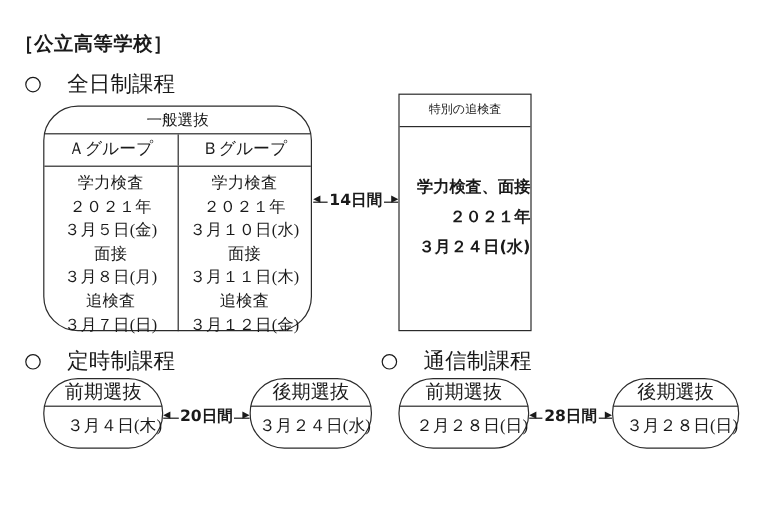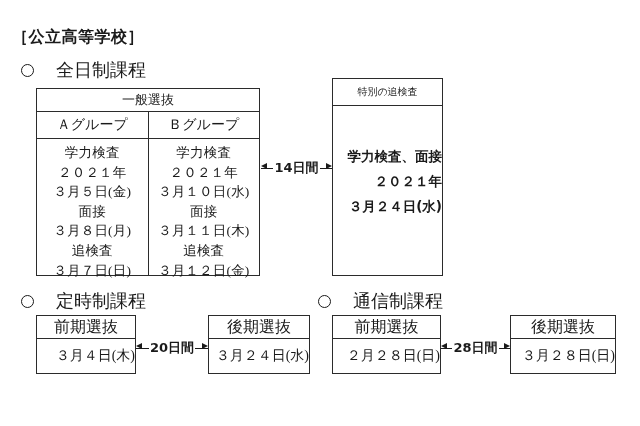--- a/index.html
+++ b/index.html
@@ -20,20 +20,21 @@
     left: 0; top: 0;
     width: 520px;
     height: 426px;
   }
   
   .gothic {
     font-family: "DejaVu Sans", "Liberation Sans", sans-serif;
   }
   .mincho {
     font-family: "Liberation Serif", "DejaVu Serif", serif;
+    border-radius: 29px;
   }
 
   
   #page-title {
     position: absolute;
     left: 12px;
     top: 27px;
     font-size: 16px;
     font-weight: bold;
     letter-spacing: 0.5px;

